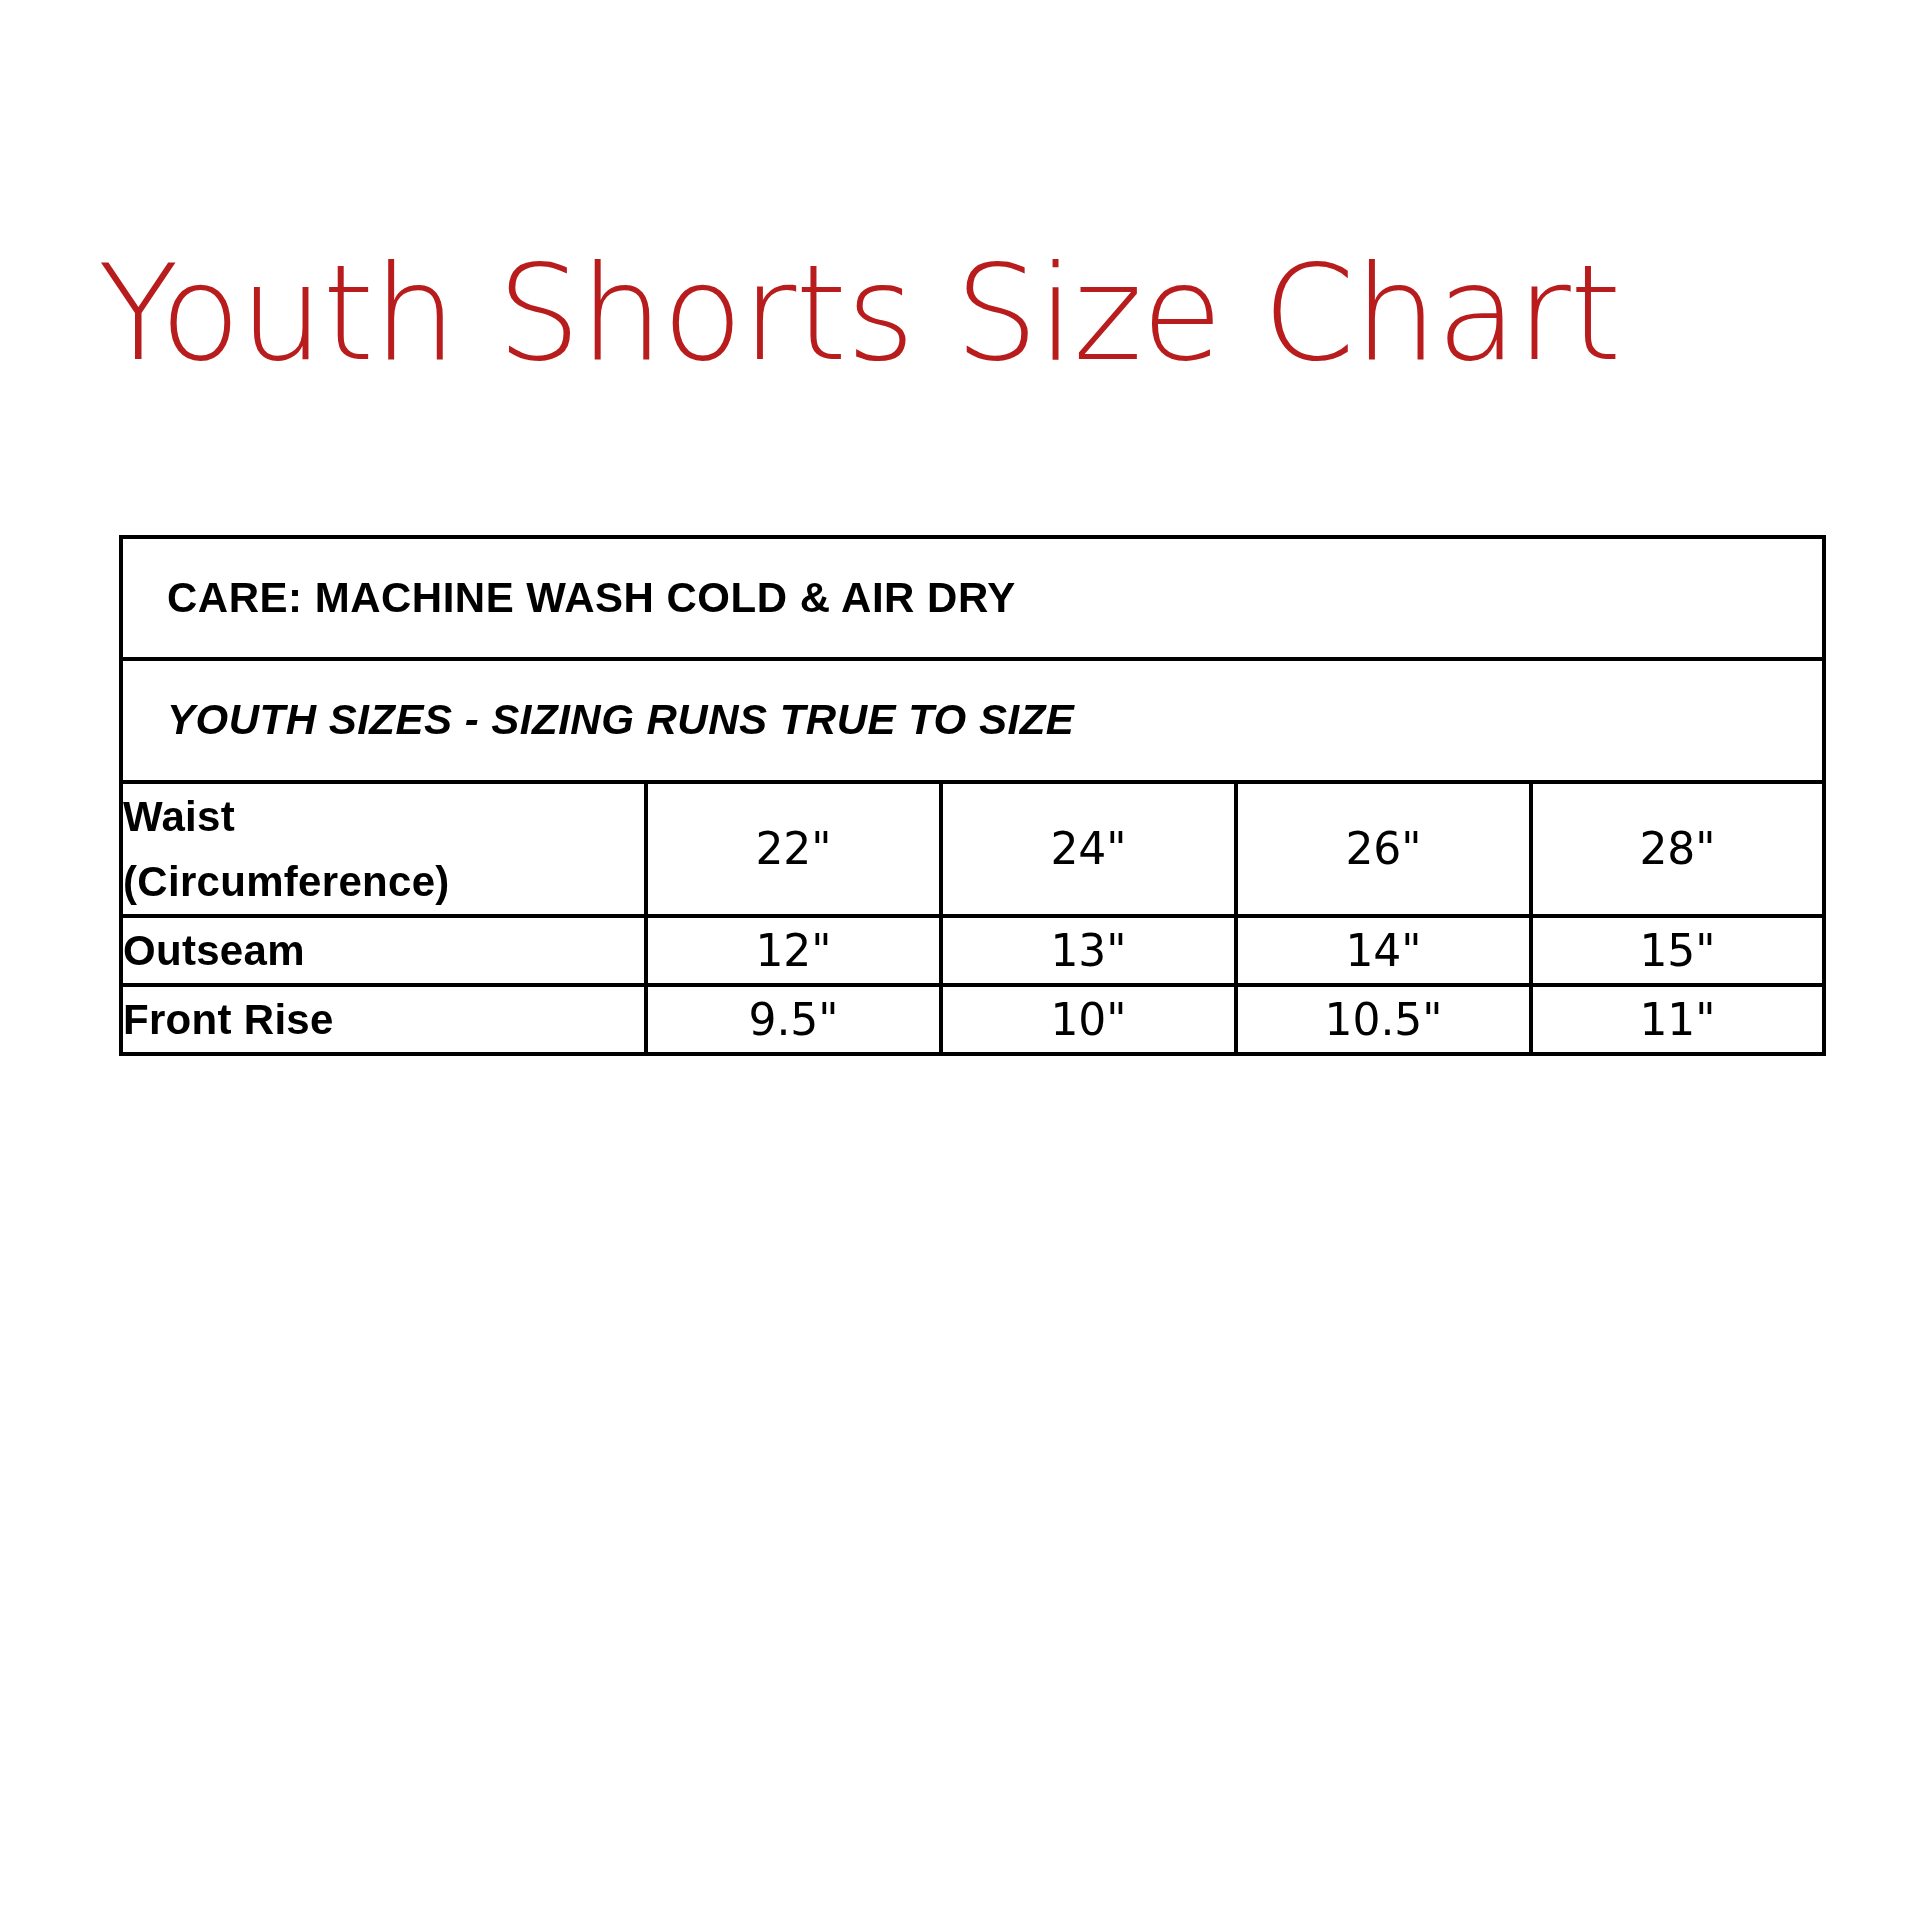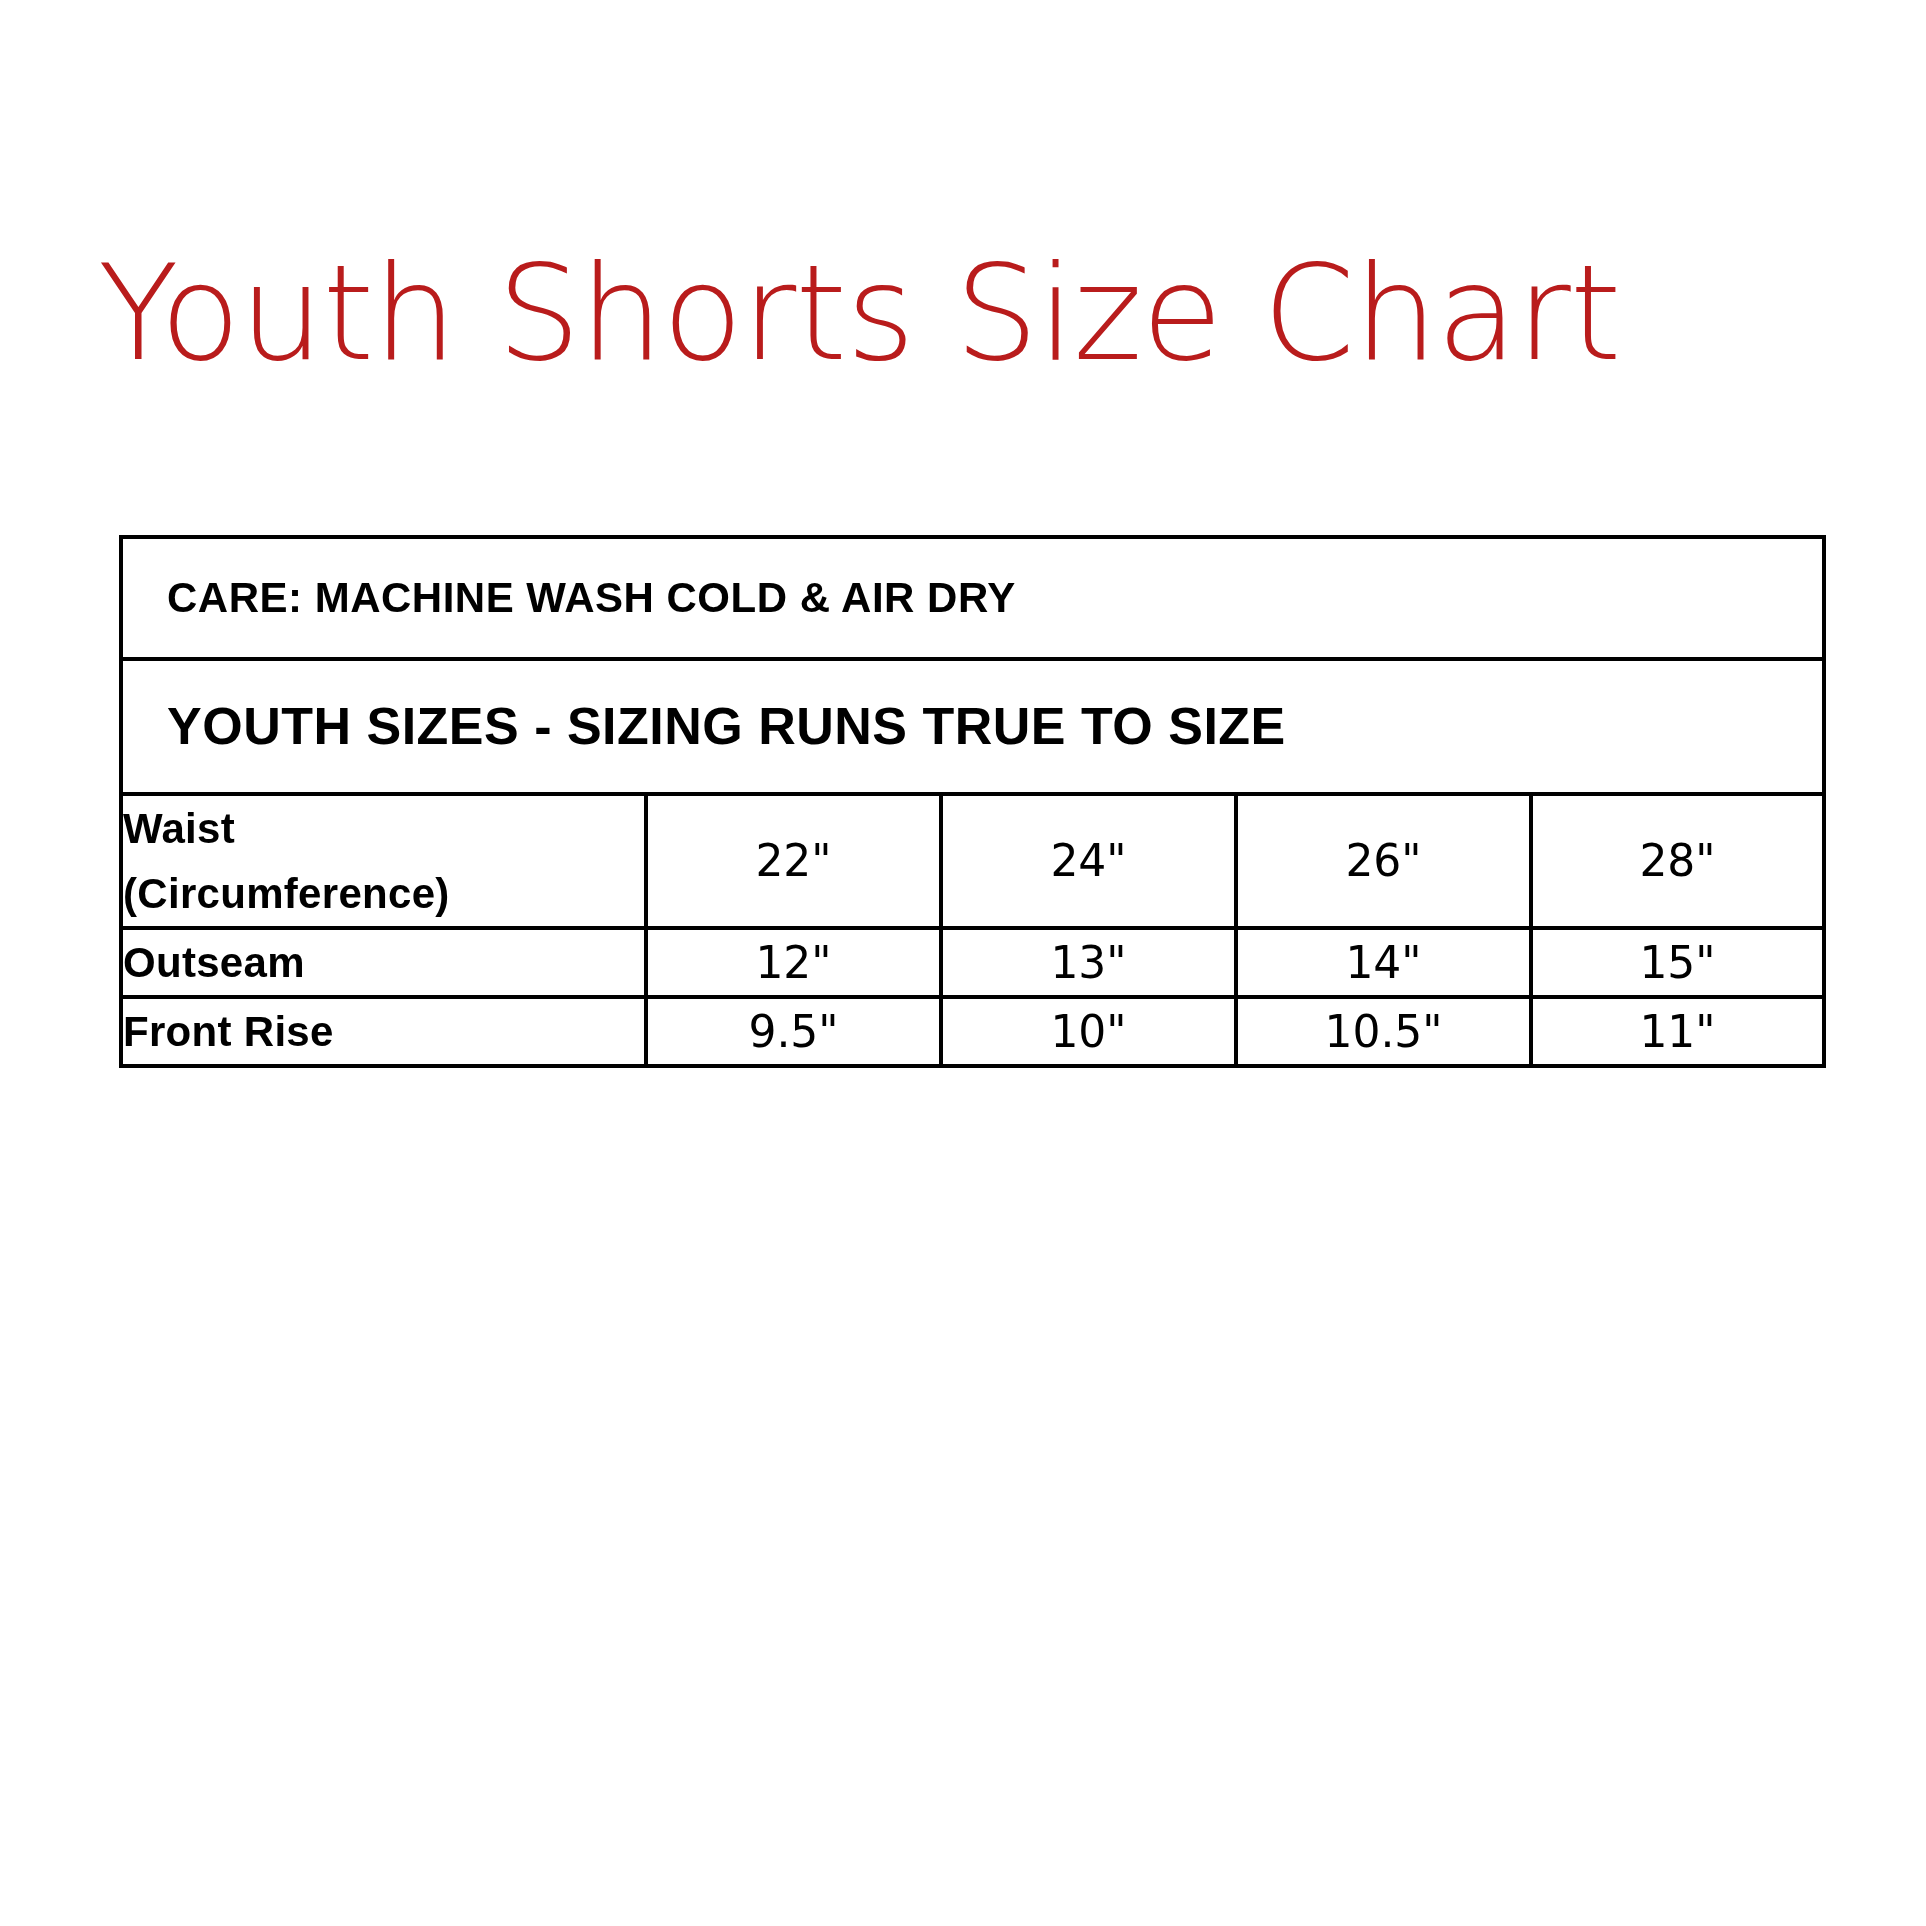--- a/index.html
+++ b/index.html
@@ -55,23 +55,24 @@
     padding: 34px 0 34px 44px;
   }
   .care-text {
     font-weight: bold;
     font-size: 42px;
     letter-spacing: 0.5px;
     line-height: 1.2;
   }
   .note-text {
     font-weight: bold;
-    font-size: 52px;
+    font-size: 42px;
     letter-spacing: 0.5px;
     line-height: 1.2;
+    font-style: italic;
   }
   .row-label {
     font-weight: bold;
     font-size: 42px;
     letter-spacing: 0.3px;
     line-height: 1.55;
     padding: 30px 0 30px 44px;
     margin-left: 16px;
   }
   .hdr-size-label {

